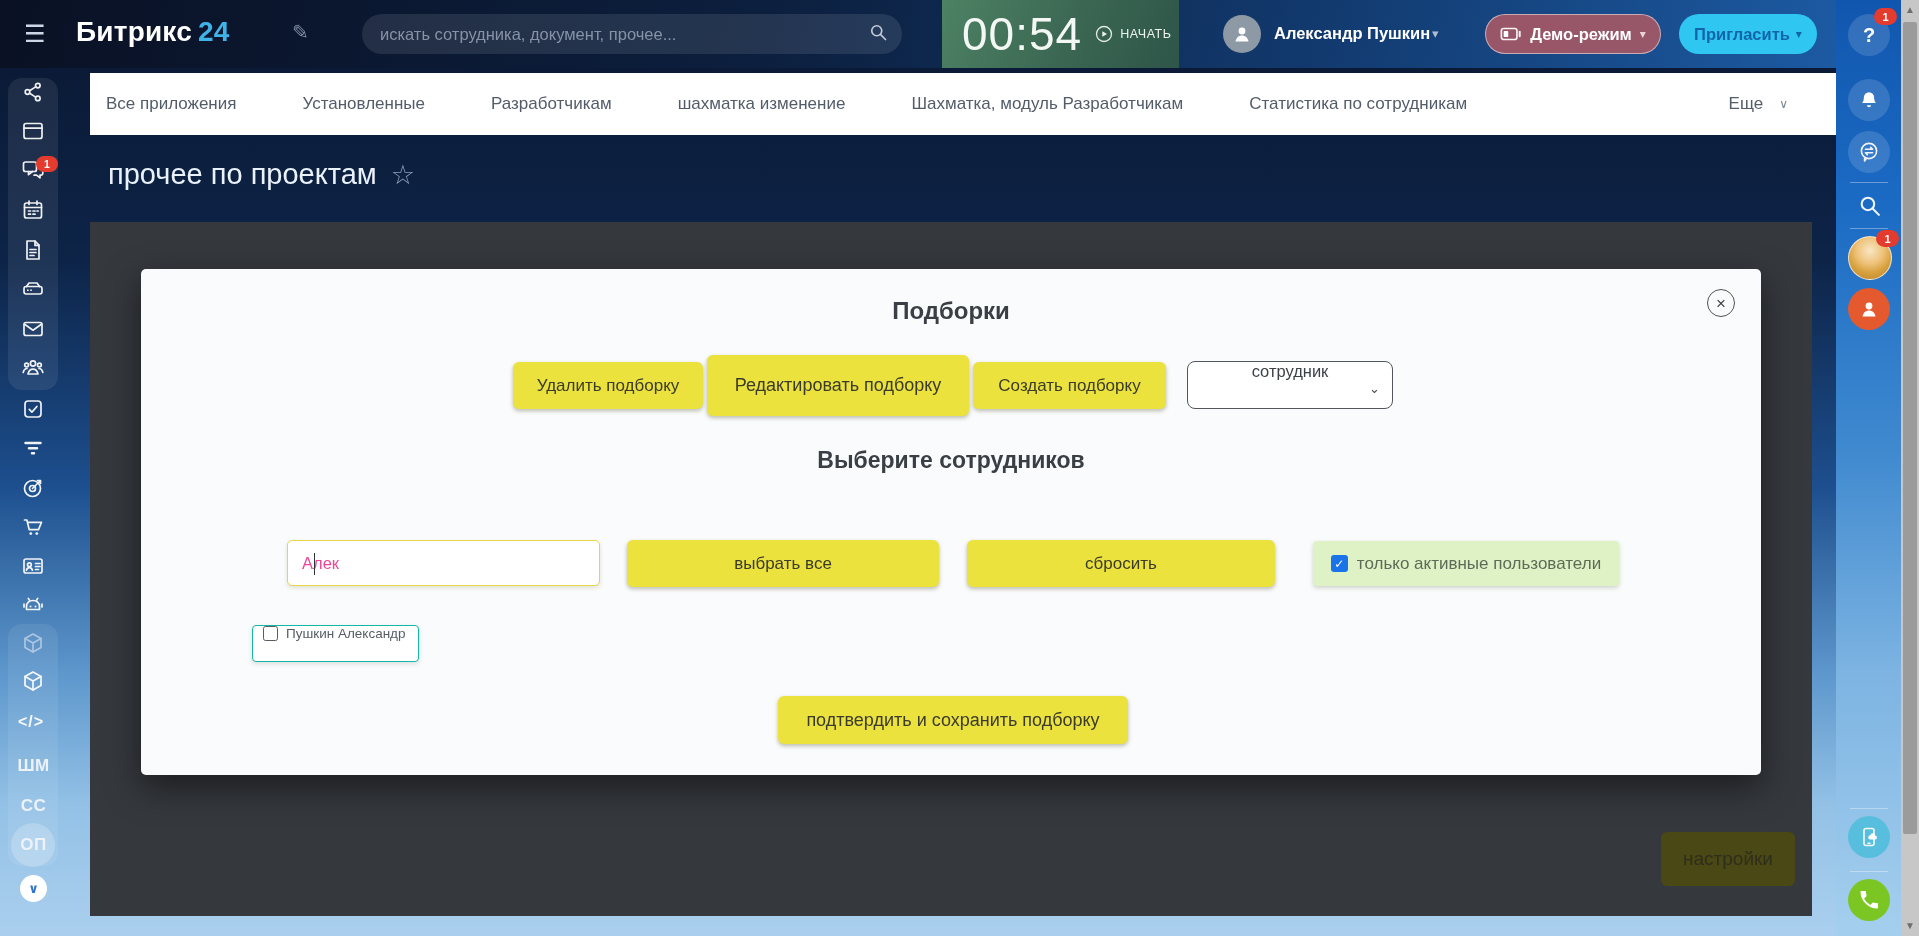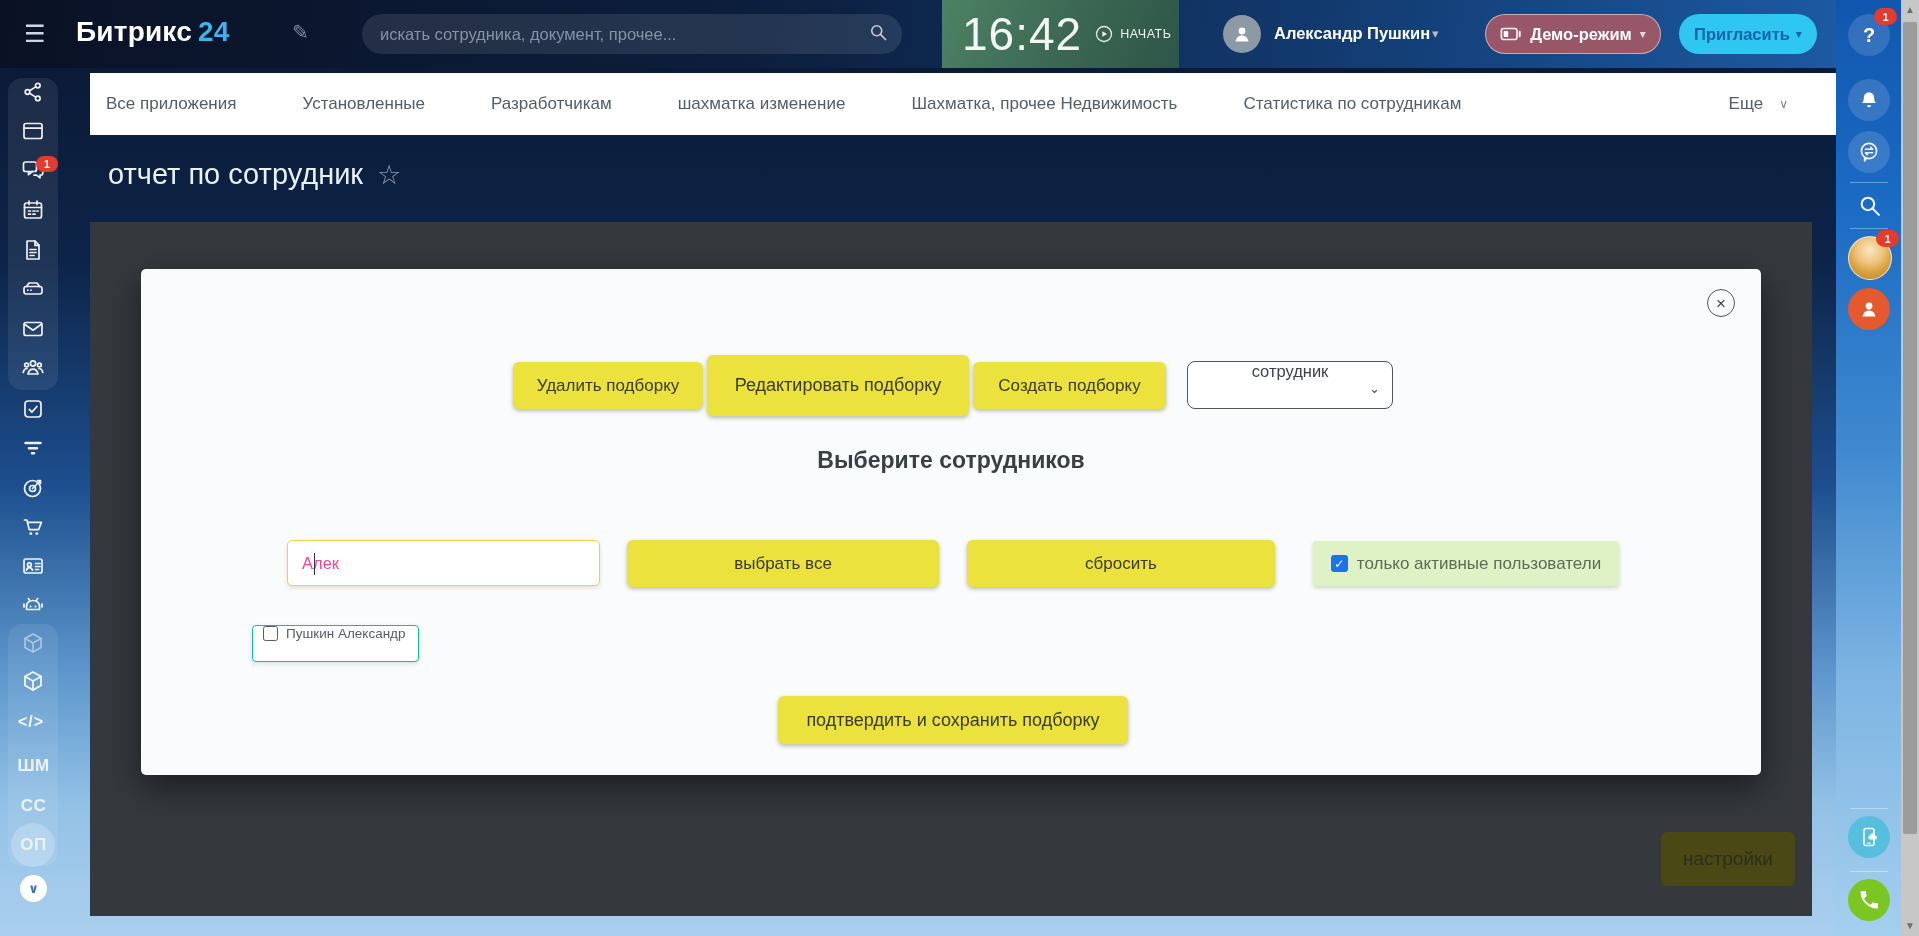--- a/index.html
+++ b/index.html
@@ -117,21 +117,21 @@
       <span class="mag">
         <svg width="20" height="20" viewBox="0 0 24 24">
             <g class="sic" style="stroke:#cdd5e1;stroke-width:2">
               <circle cx="10.5" cy="10.5" r="6"></circle>
               <path d="M15.2 15.2L21 21"></path>
             </g>
           </svg>
       </span>
     </div>
     <div class="abs timeblock">
-      <span class="time">16:42</span>
+      <span class="time">00:54</span>
       <span class="startwrap">
         <svg width="20" height="20" viewBox="0 0 24 24">
             <circle cx="12" cy="12" r="9" class="sic" style="stroke:#eef3ef;stroke-width:1.6"></circle>
             <path d="M10 8.6l5.6 3.4-5.6 3.4z" fill="#eef3ef"></path>
           </svg>
         <span class="lbl">НАЧАТЬ</span>
       </span>
     </div>
     <div class="abs tb-avatar">
       <svg width="24" height="24" viewBox="0 0 24 24">
@@ -154,41 +154,42 @@
       <span>Пригласить</span>
       <span class="chev">▾</span>
     </div>
   </div>
 
   <div class="abs nav">
     <a>Все приложения</a>
     <a>Установленные</a>
     <a>Разработчикам</a>
     <a>шахматка изменение</a>
-    <a>Шахматка, прочее Недвижимость</a>
+    <a>Шахматка, модуль Разработчикам</a>
     <a>Статистика по сотрудникам</a>
     <span class="more">
       <span>Еще</span>
       <span class="chev">∨</span>
     </span>
   </div>
 
   <div class="abs ptitle">
-    <span>отчет по сотрудник</span>
+    <span>прочее по проектам</span>
     <span class="star">☆</span>
   </div>
 
   <div class="abs darkpanel">
     <button class="settings-btn">настройки</button>
   </div>
 
   <div class="abs modal">
     <div class="mclose">
         <span>×</span>
       </div>
+    <div class="mtitle">Подборки</div>
 
     <button class="ybtn btn-del">Удалить подборку</button>
     <button class="ybtn btn-edit">Редактировать подборку</button>
     <button class="ybtn btn-create">Создать подборку</button>
     <div class="mselect">
       <span>сотрудник</span>
       <span class="chev">⌄</span>
     </div>
 
     <div class="msection">Выберите сотрудников</div>

